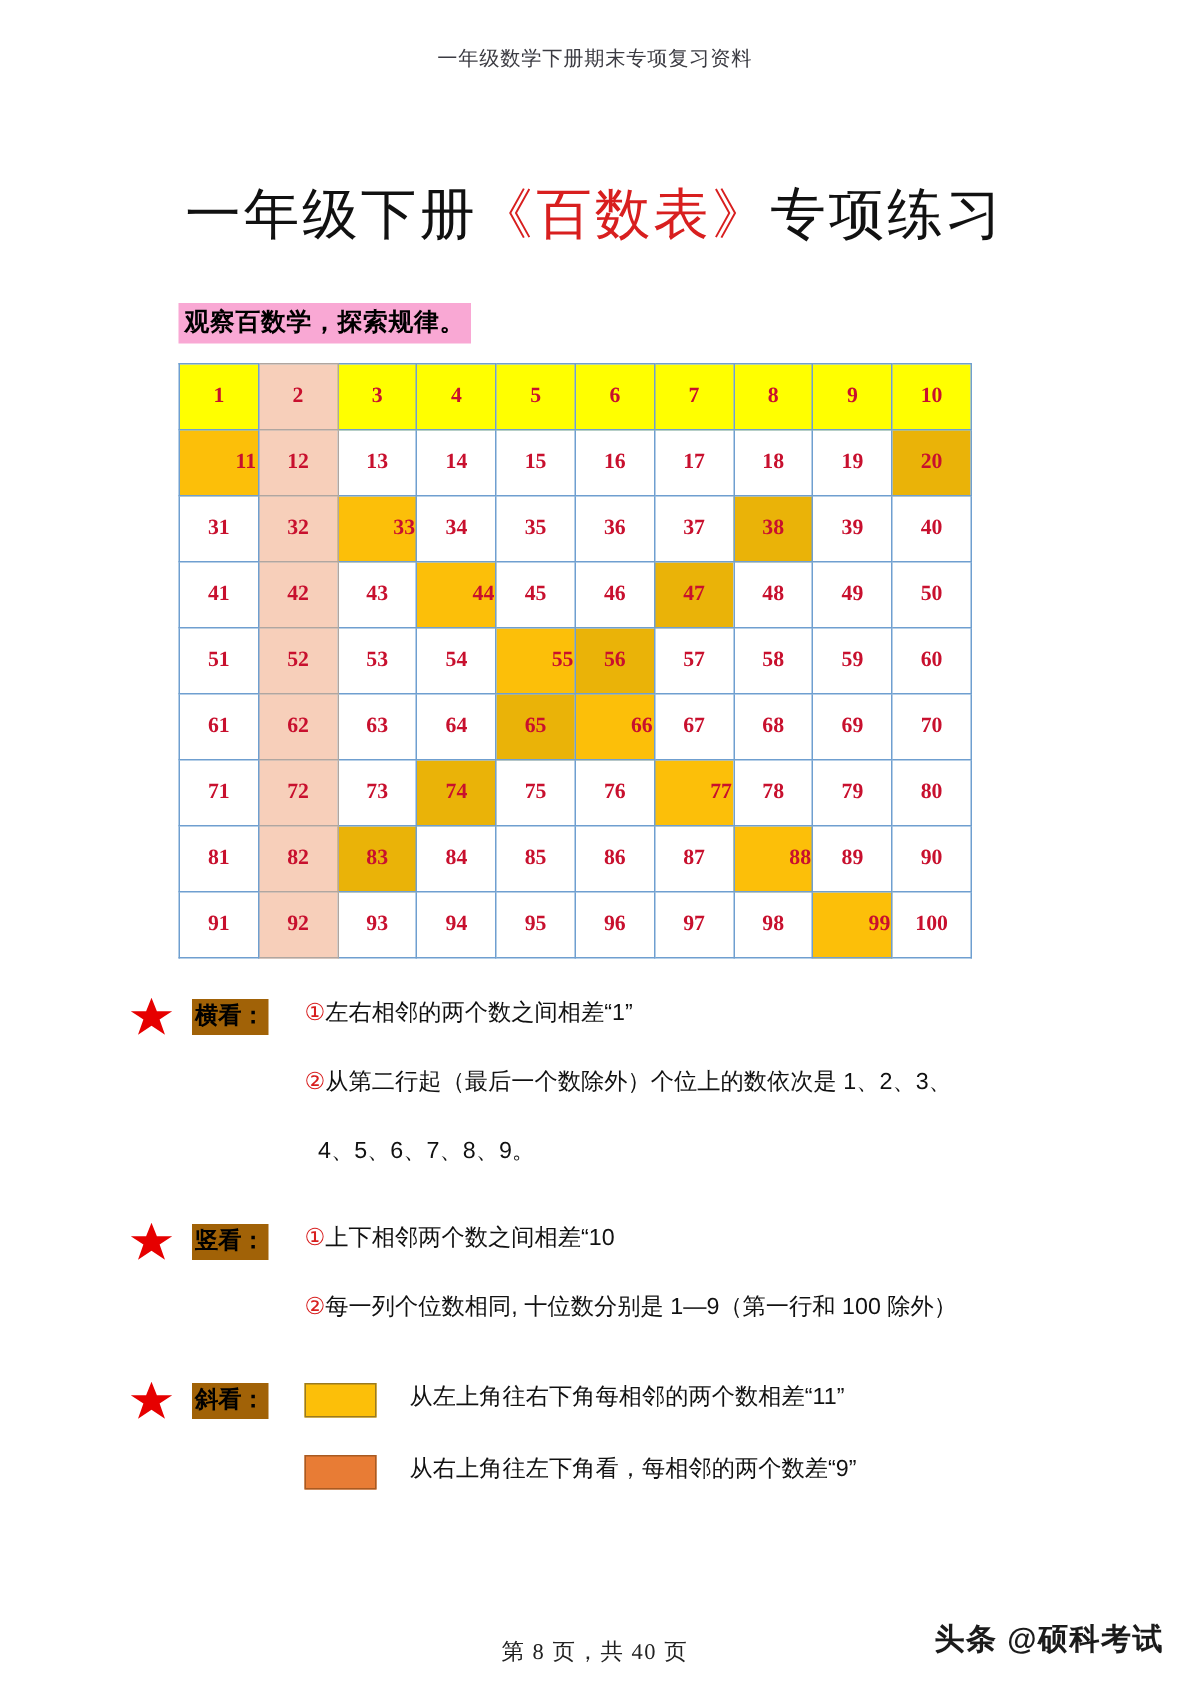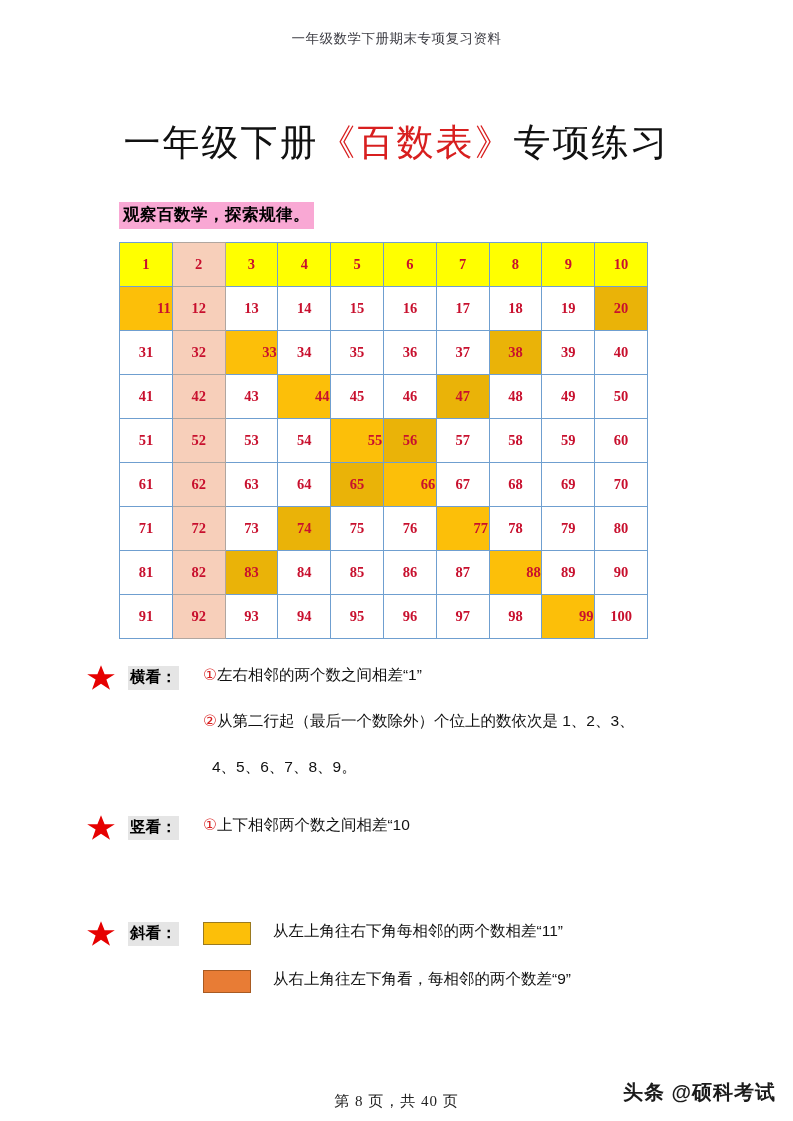--- a/index.html
+++ b/index.html
@@ -136,21 +136,21 @@
     position: absolute;
     left: 86px;
     top: 2px;
     width: 30px;
     height: 30px;
   }
   .rule-label {
     position: absolute;
     left: 128px;
     top: 4px;
-    background: #e5e5e5;
+    background: #a16207;
     color: #000;
     font-weight: bold;
     font-size: 15.5px;
     padding: 1px 2px 2px 2px;
     white-space: nowrap;
     font-family: "Liberation Sans", "DejaVu Sans", sans-serif;
   }
   .rule-text {
     position: absolute;
     left: 203px;
@@ -361,20 +361,23 @@
   </div>
 
   <div class="rule-block" id="rule-shu">
     <div class="sub-row">
       <svg class="star" viewBox="0 0 100 100">
         <polygon points="50,4 62,34 96,34 68,52 80,86 50,66 20,86 32,52 4,34 38,34" fill="#e60000"></polygon>
       </svg>
       <span class="rule-label">竖看：</span>
       <span class="rule-text"><span class="circ">①</span><span>上下相邻两个数之间相差“10</span></span>
     </div>
+    <div class="sub-row2">
+      <span class="rule-text indent"><span class="circ">②</span><span>每一列个位数相同, 十位数分别是 1—9（第一行和 100 除外）</span></span>
+    </div>
   </div>
 
   <div class="rule-block" id="rule-xie">
     <div class="sub-row">
       <svg class="star" viewBox="0 0 100 100">
         <polygon points="50,4 62,34 96,34 68,52 80,86 50,66 20,86 32,52 4,34 38,34" fill="#e60000"></polygon>
       </svg>
       <span class="rule-label">斜看：</span>
       <span class="swatch gold" style="top:4px"></span>
       <span class="legend-text" style="top:3px">从左上角往右下角每相邻的两个数相差“11”</span>

